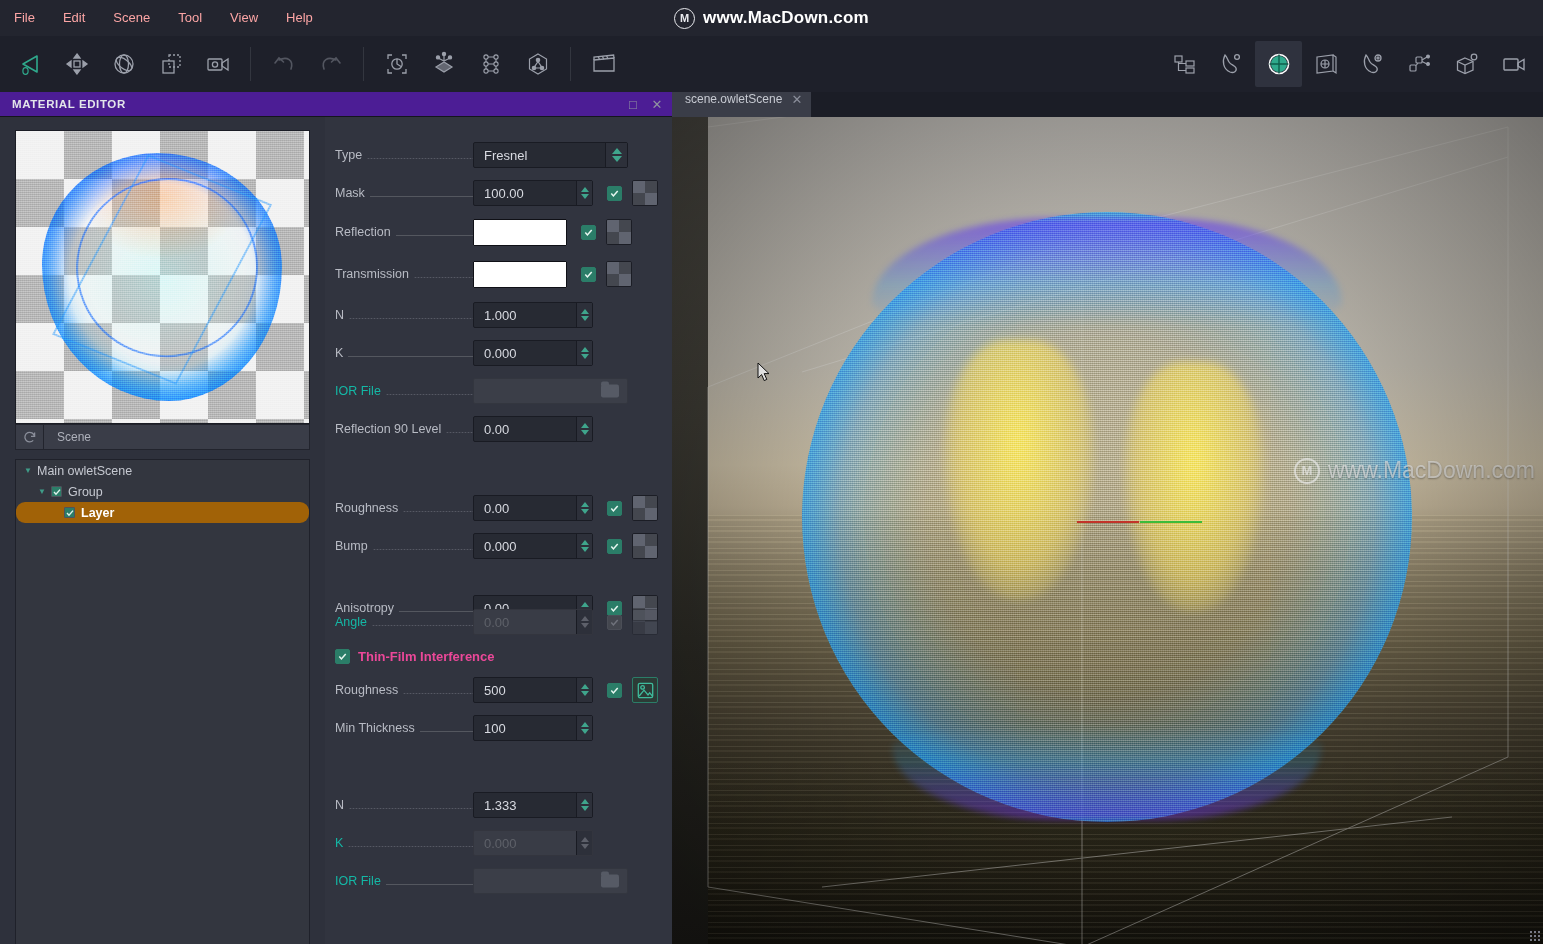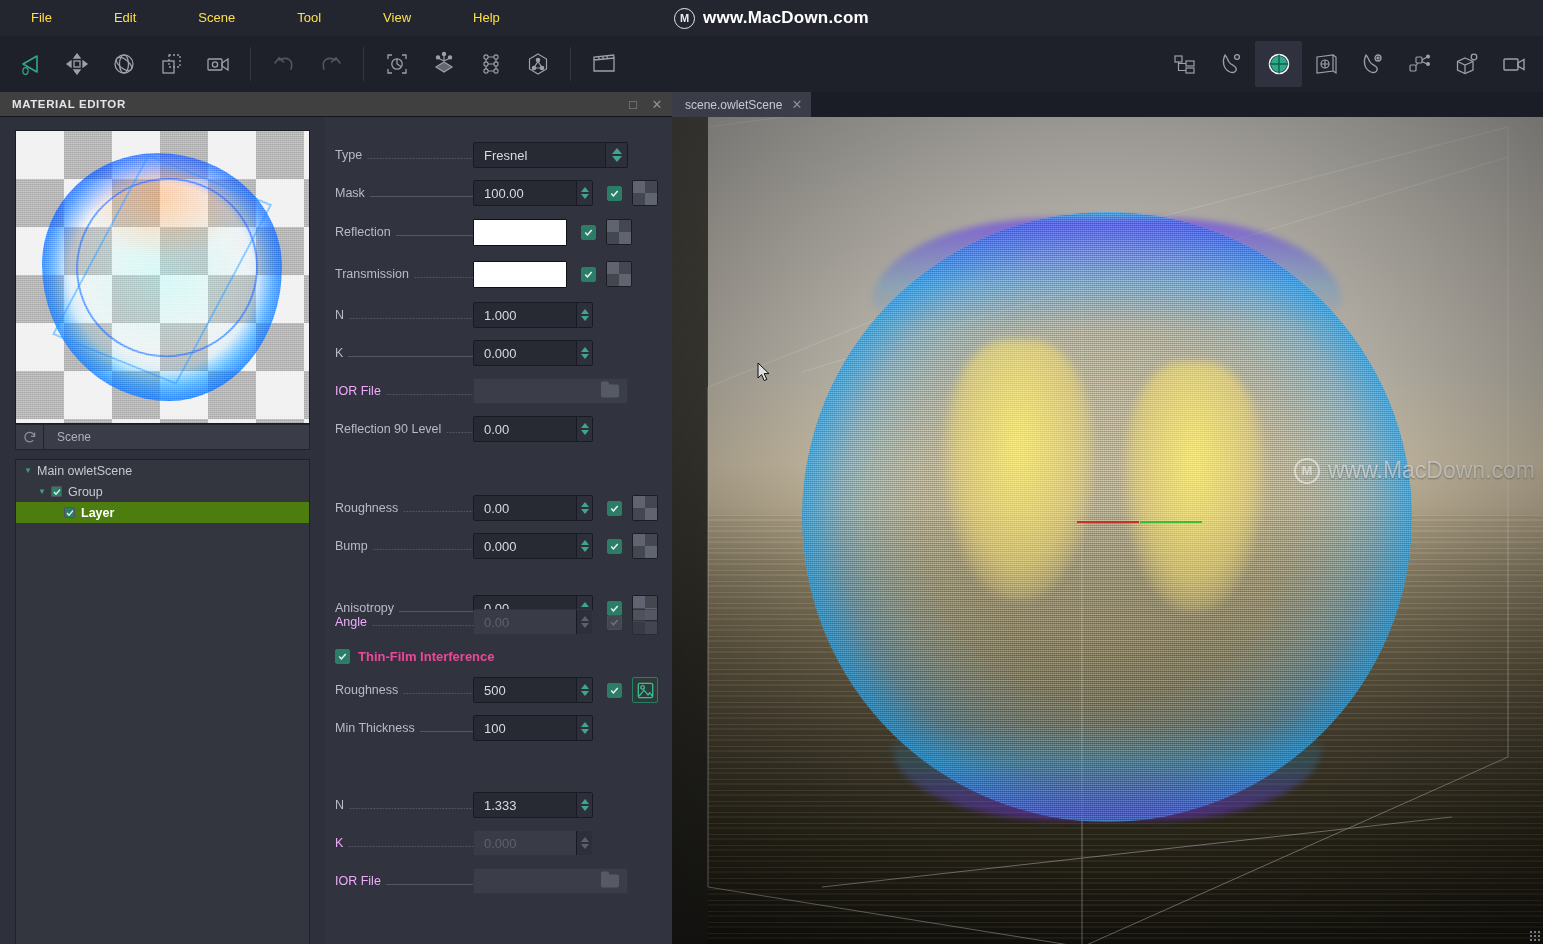--- a/index.html
+++ b/index.html
@@ -12,21 +12,21 @@
   }
   #app { position: relative; width: 1543px; height: 944px; }
 
   
   .menubar {
     position: absolute; left: 0; top: 0; width: 1543px; height: 36px;
     background: #23252f;
     display: flex; align-items: center;
   }
   .menu-item {
-    color: #fde047; font-size: 13px; padding: 0 31px; line-height: 36px;
+    color: #fca5a5; font-size: 13px; padding: 0 14px; line-height: 36px;
     cursor: default; white-space: nowrap;
   }
   .brand {
     position: absolute; left: 0; right: 0; top: 0; height: 36px;
     display: flex; align-items: center; justify-content: center;
     gap: 8px; pointer-events: none;
   }
   .brand-text { color: #ffffff; font-size: 17px; font-weight: bold; letter-spacing: .2px; }
   .brand-logo {
     width: 21px; height: 21px; border: 1.6px solid #e9eaee; border-radius: 50%;
@@ -47,21 +47,21 @@
     cursor: default; border-radius: 2px;
   }
   .tbtn.active { background: #2f323e; }
   .tbtn.dim svg { opacity: .42; }
   .tbtn svg { display: block; }
   .tb-sep { width: 1px; height: 34px; background: #33363f; margin: 0 9px; }
 
   
   .me-title {
     position: absolute; left: 0; top: 92px; width: 672px; height: 25px;
-    background: #404040; border-bottom: 1px solid #14161d;
+    background: #4c1d95; border-bottom: 1px solid #14161d;
     display: flex; align-items: center;
   }
   .me-title-text {
     color: #e3e5ea; font-size: 11.5px; font-weight: bold; letter-spacing: .6px;
     padding-left: 12px;
   }
   .me-title-btns { position: absolute; right: 8px; top: 0; height: 25px; display: flex; align-items: center; gap: 10px; }
   .me-tbtn { color: #8f93a0; font-size: 13px; cursor: default; width: 14px; text-align: center; }
 
   .me-panel {
@@ -123,21 +123,21 @@
     width: 28px; height: 24px; display: flex; align-items: center; justify-content: center;
     border-right: 1px solid #22242d; color: #8a8e9a;
   }
   .scene-name { color: #aeb1bb; font-size: 12px; padding-left: 13px; }
 
   .tree-box {
     position: absolute; left: 15px; top: 342px; width: 295px; height: 519px;
     background: #33363f; border: 1px solid #1f212a;
   }
   .tree-row { display: flex; align-items: center; height: 21px; padding-left: 8px; color: #c6c9d1; font-size: 12.5px; cursor: default; }
-  .tree-row.selected { background: #4d7c0f; }
+  .tree-row.selected { background: #a16207; border-radius: 9px; }
   .tree-row.selected .tree-label { color: #ffffff; font-weight: bold; }
   .tri { width: 13px; color: #3f9c88; font-size: 8px; display: inline-block; }
   .cbox {
     width: 11px; height: 11px; border: 1px solid #4f525c; background: #2b7d68;
     margin-right: 6px; display: inline-flex; align-items: center; justify-content: center;
     border-radius: 1px; flex: none;
   }
   .cbox svg { display: block; }
   .indent1 { padding-left: 22px; }
   .indent2 { padding-left: 48px; }
@@ -149,21 +149,21 @@
     display: flex; align-items: baseline; gap: 5px; overflow: hidden; white-space: nowrap;
   }
   .plabel .leader {
     flex: 1; height: 1px; margin-bottom: 3px;
     background-image: linear-gradient(to right, #56596410 0, #565964 50%, #56596400 100%);
     background-repeat: repeat-x; background-size: 3px 1px;
   }
   .plabel.solid .leader {
     background: #54575f; background-image: none;
   }
-  .prow.disabled .plabel { color: #f0abfc; align-items: flex-end; }
+  .prow.disabled .plabel { color: #14b8a6; align-items: flex-end; }
 
   .pfield {
     position: relative; height: 26px; background: #272a33;
     border: 1px solid #191b23; border-radius: 2px;
     display: flex; align-items: center;
   }
   .pfield .val { color: #d8dae1; font-size: 13px; padding-left: 10px; }
   .prow.disabled .pfield { background: #393c46; border-color: #33353e; }
   .prow.disabled .pfield .val { color: #5e6169; }
 
@@ -238,21 +238,21 @@
   .section-head .chk { margin-left: 0; }
 
   
   .tabbar {
     position: absolute; left: 672px; top: 92px; width: 871px; height: 25px;
     background: #1b1d26;
     display: flex; align-items: flex-end;
   }
   .tab {
     height: 25px; background: #3a3d48; color: #c7cad2; font-size: 12px;
-    display: flex; align-items: center; gap: 9px; padding: 0 9px 0 13px;
+    display: flex; gap: 9px; padding: 0 9px 0 13px;
     border-right: 1px solid #1b1d26; cursor: default;
   }
   .tab .x { color: #8a8e9a; font-size: 13px; }
 
   
   .viewport {
     position: absolute; left: 672px; top: 117px; width: 871px; height: 827px;
     background: #232323; overflow: hidden;
   }
   .vp-sky {

